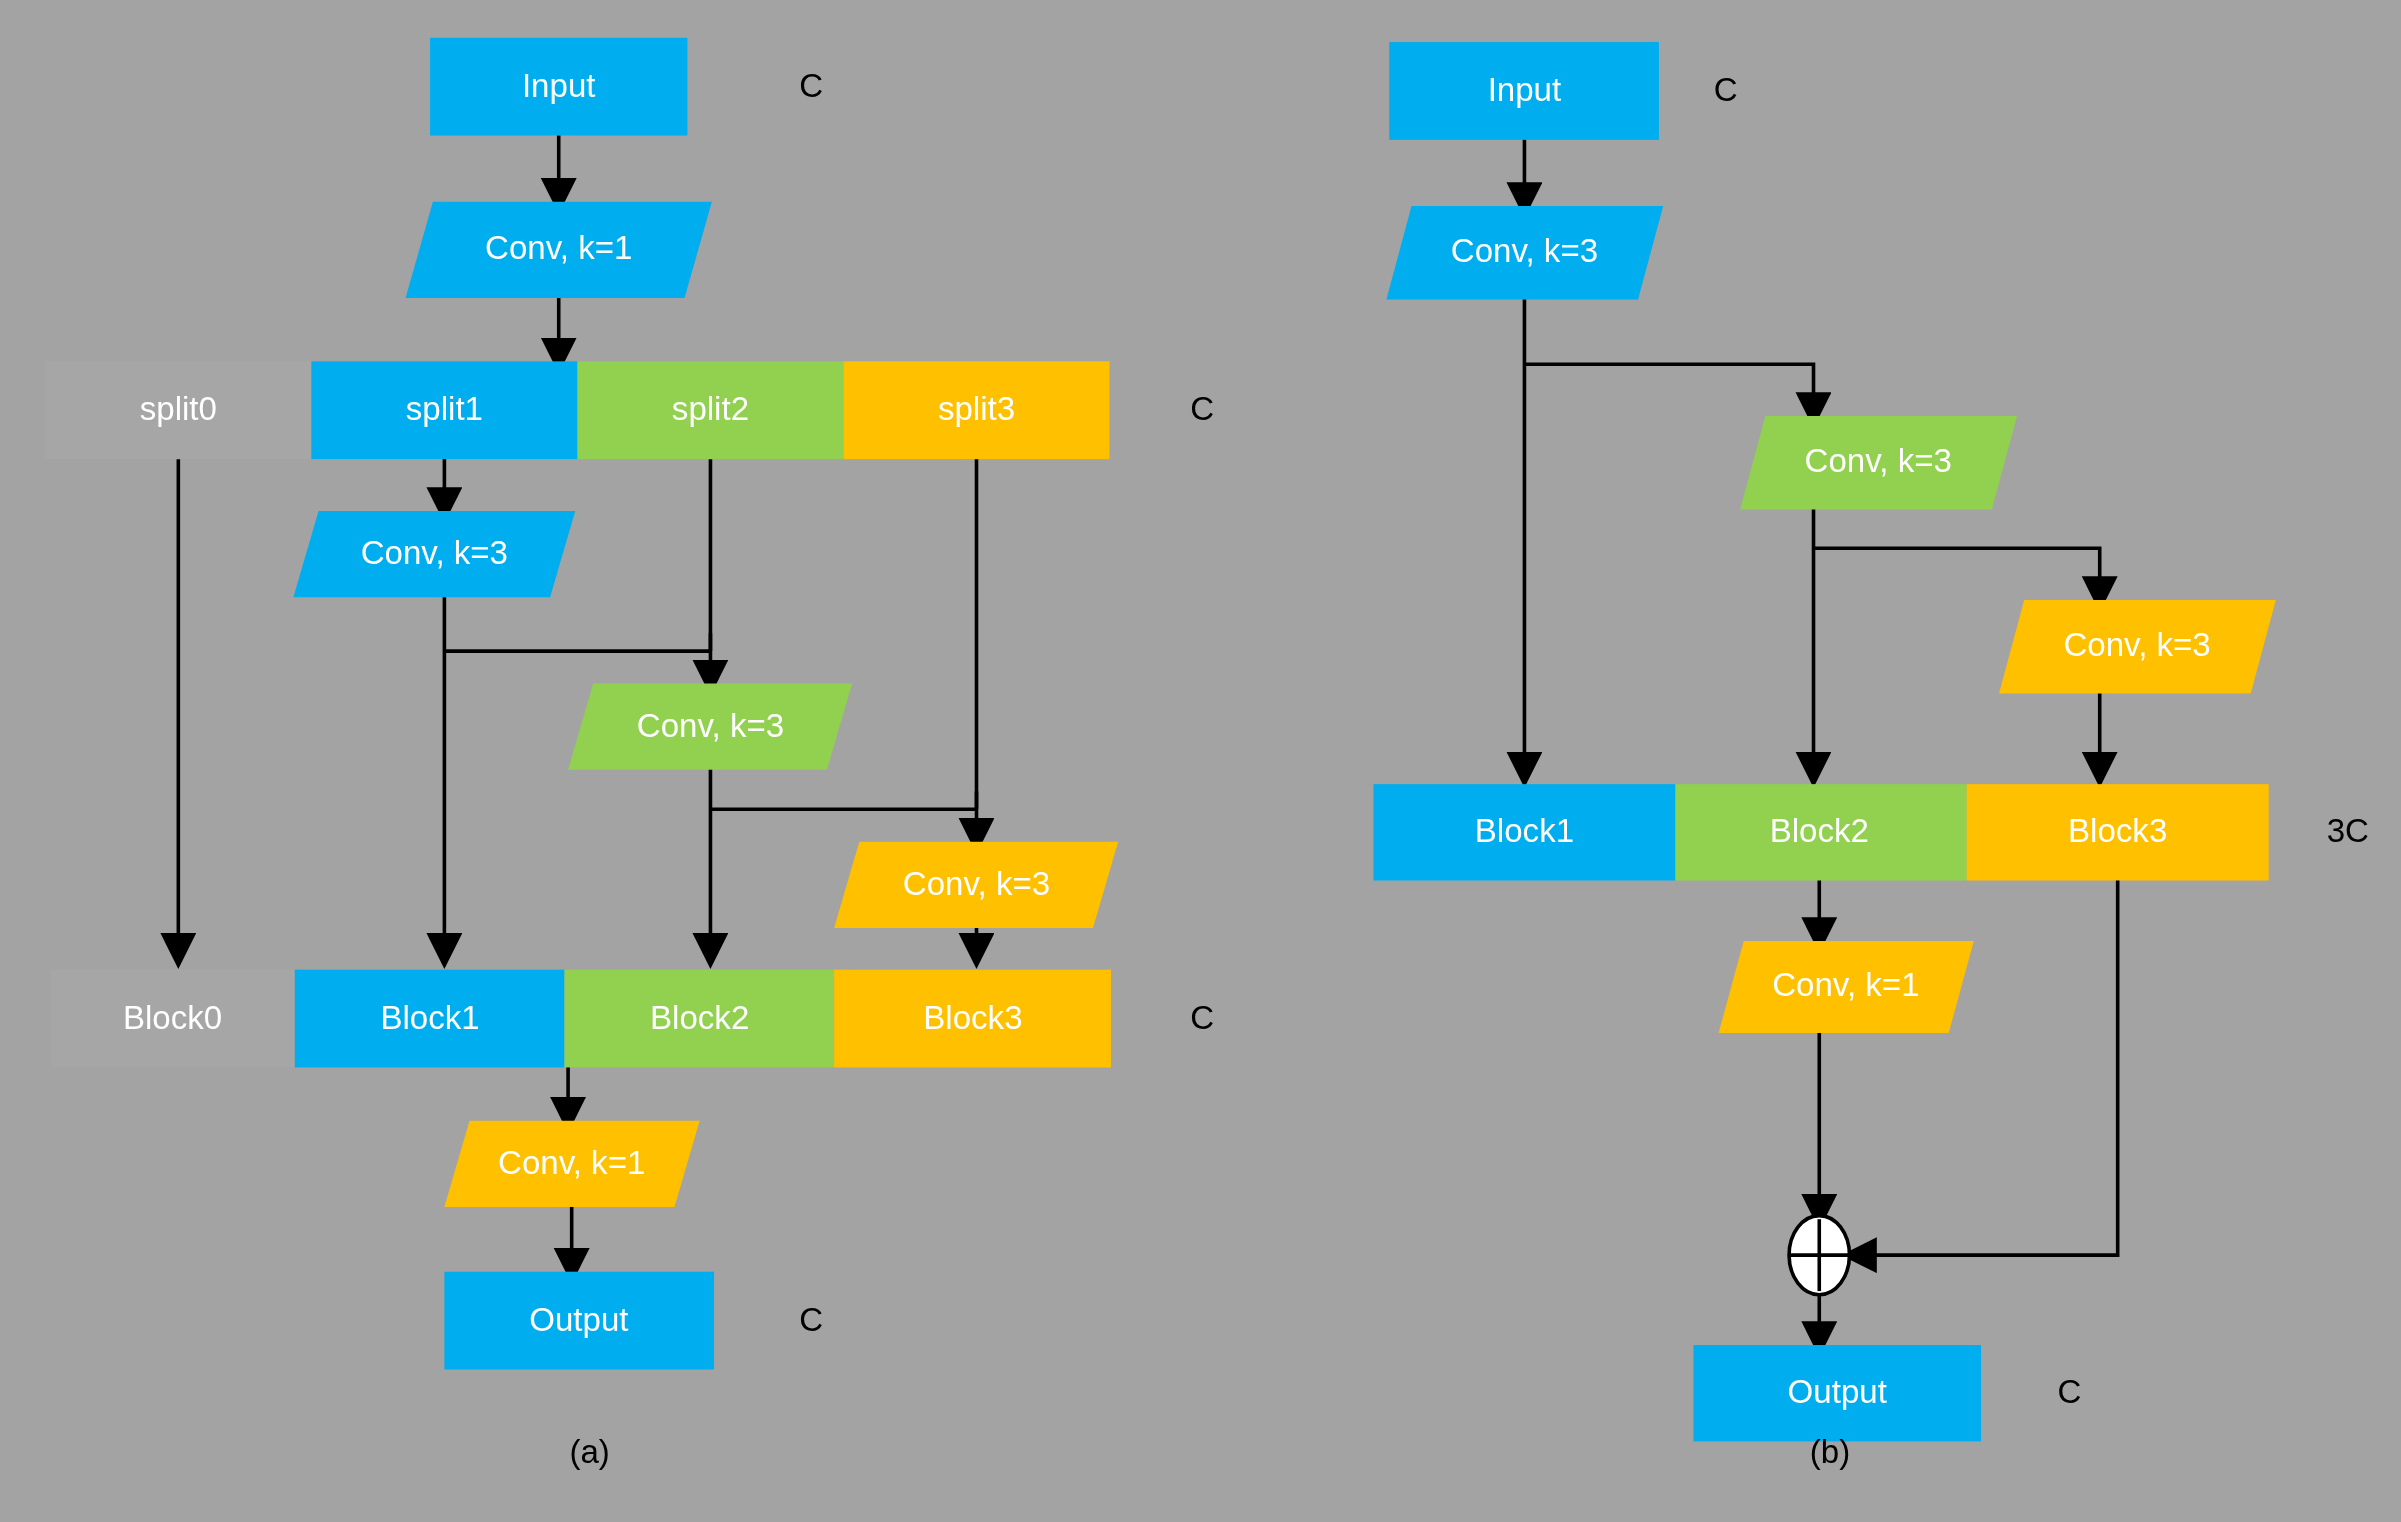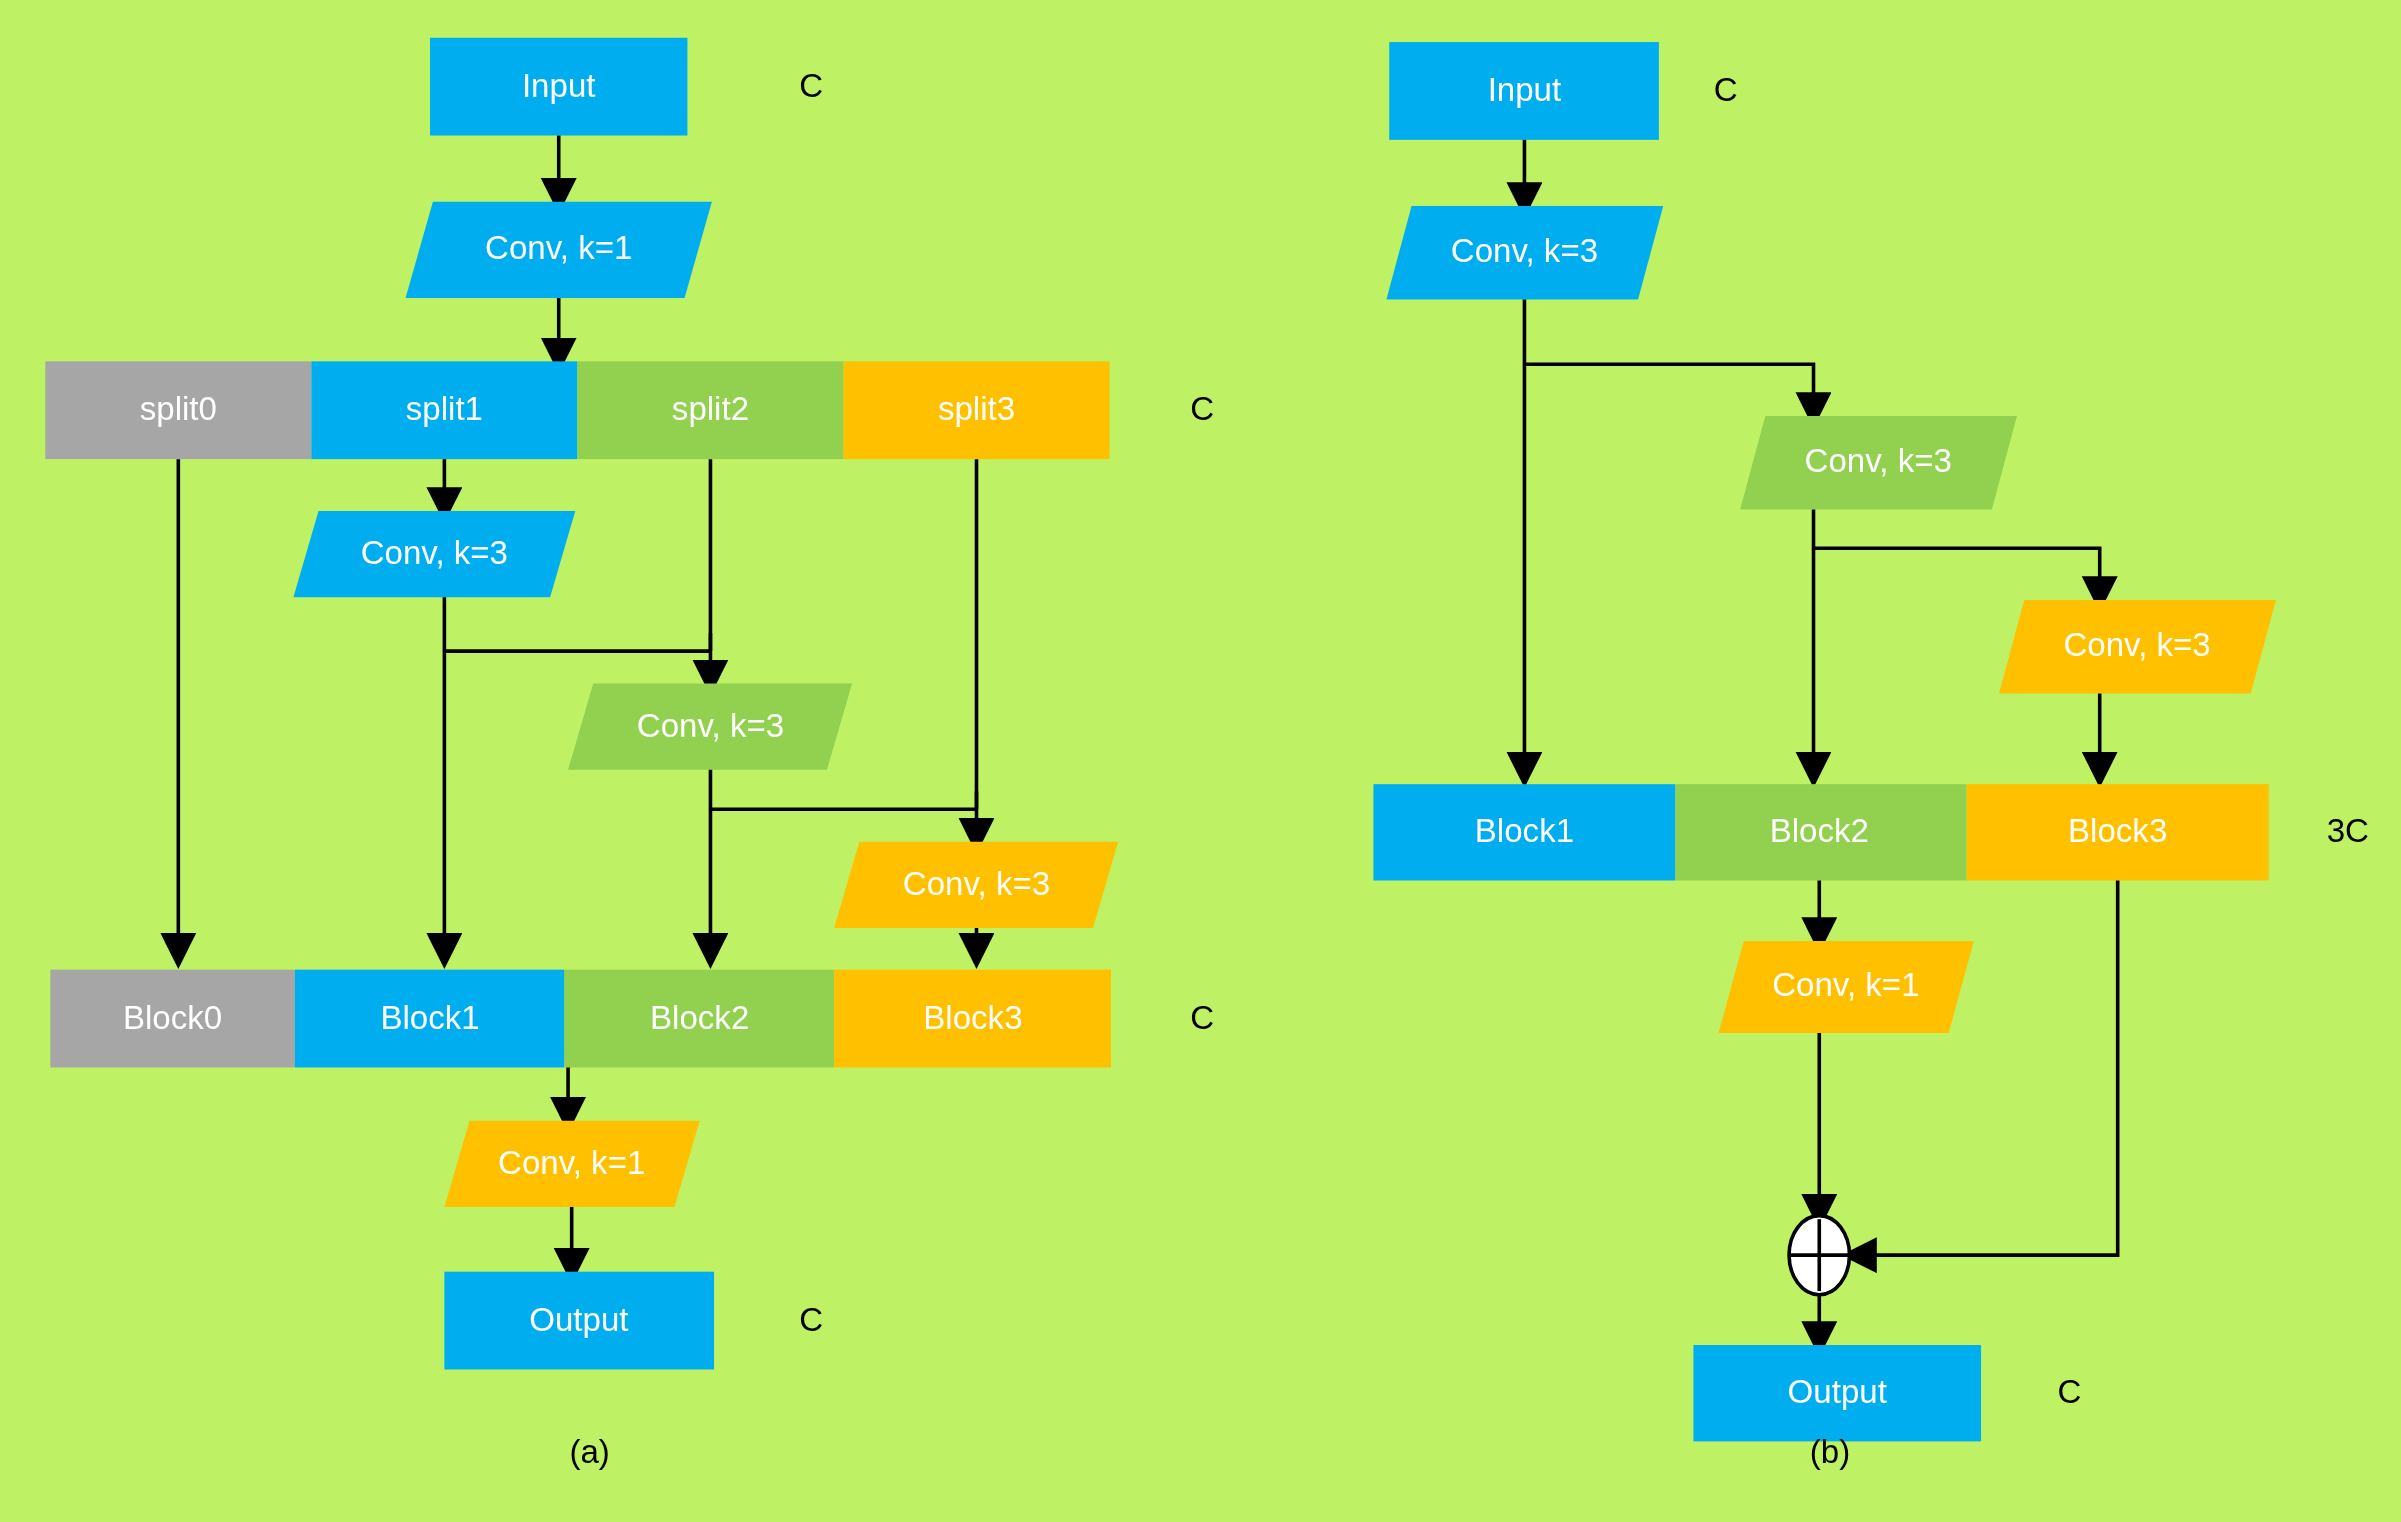--- a/index.html
+++ b/index.html
@@ -10,21 +10,21 @@
   body {
     width: 2401px;
     height: 1523px;
     font-family: "Liberation Sans", sans-serif;
     overflow: hidden;
   }
   #diagram-root {
     position: relative;
     width: 2401px;
     height: 1523px;
-    background: #bef264;
+    background: #a3a3a3;
   }
   svg#fig {
     display: block;
     width: 2401px;
     height: 1523px;
   }
   .node-label {
     fill: #ffffff;
     font-family: "Liberation Sans", sans-serif;
     font-size: 46px;

